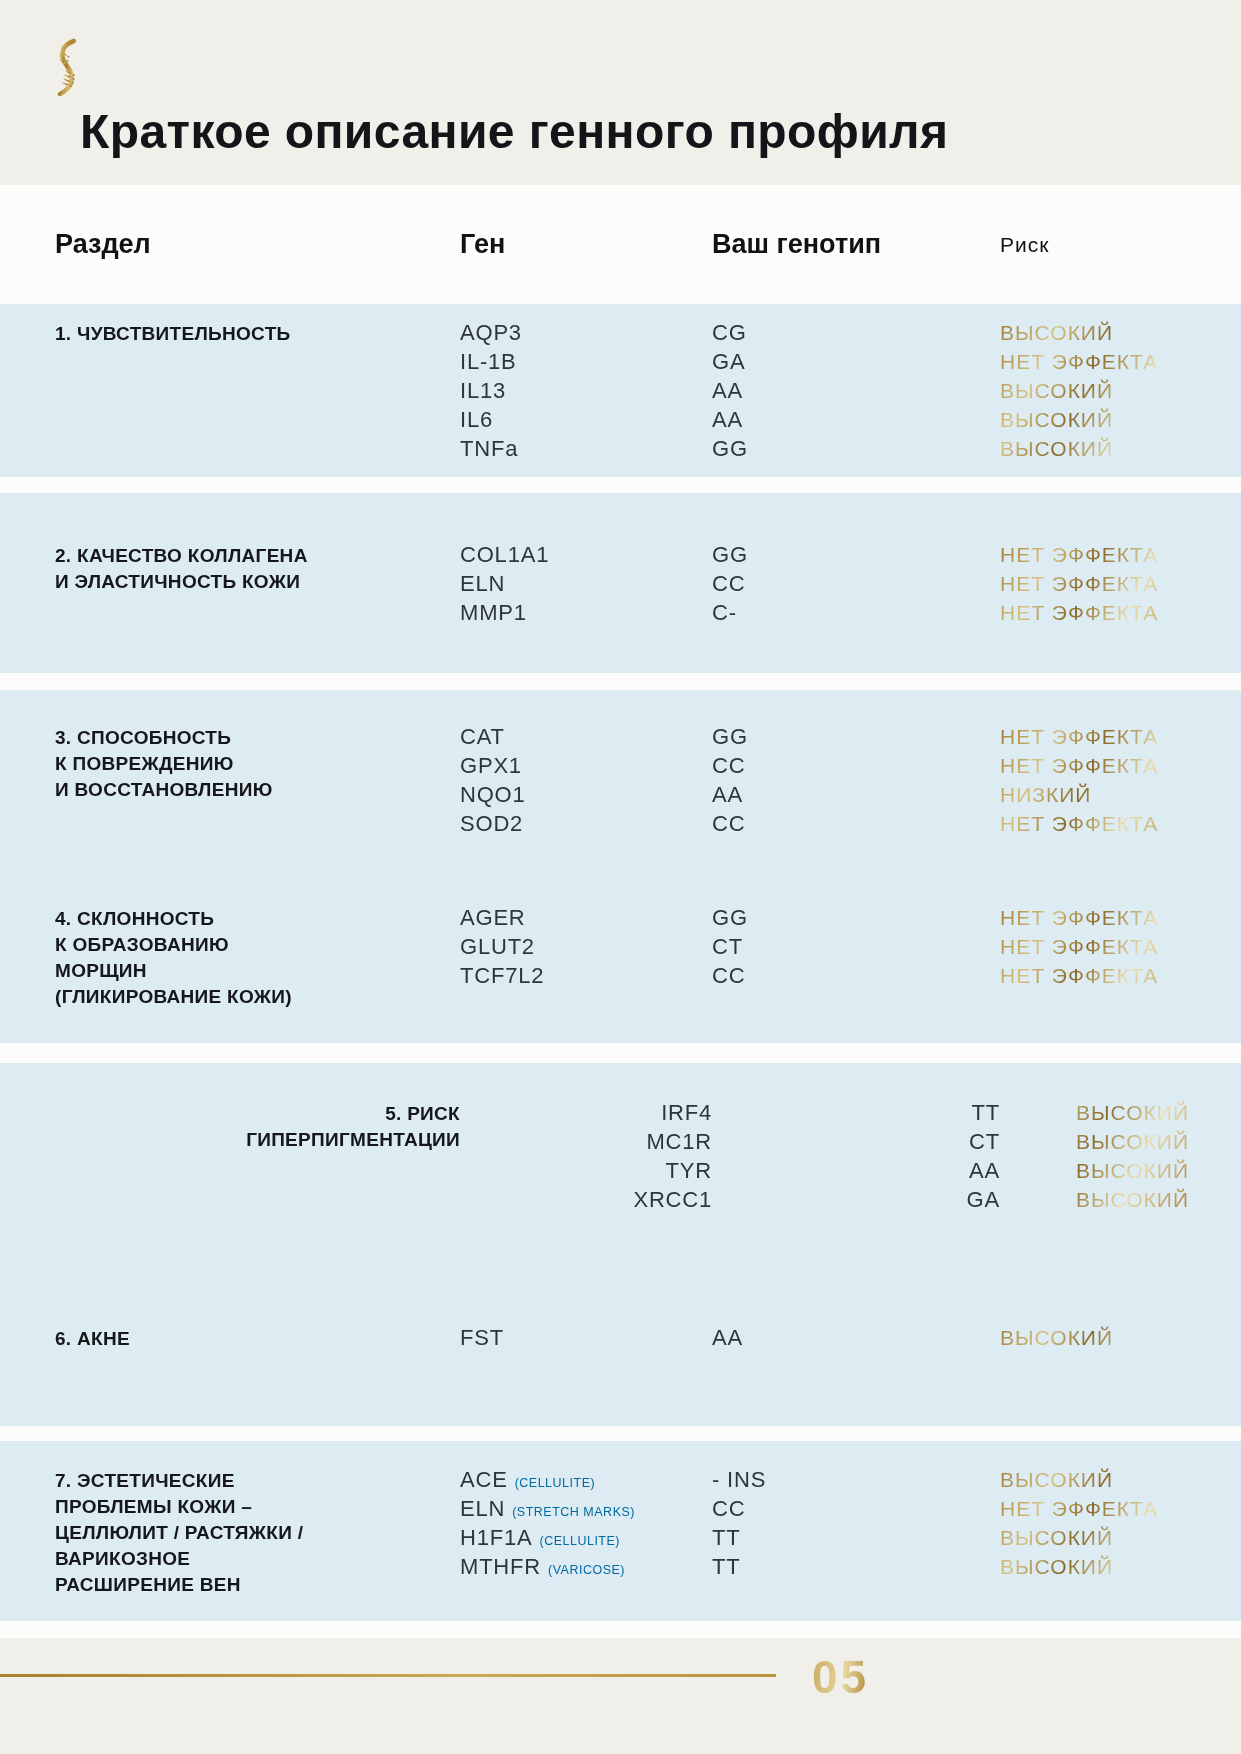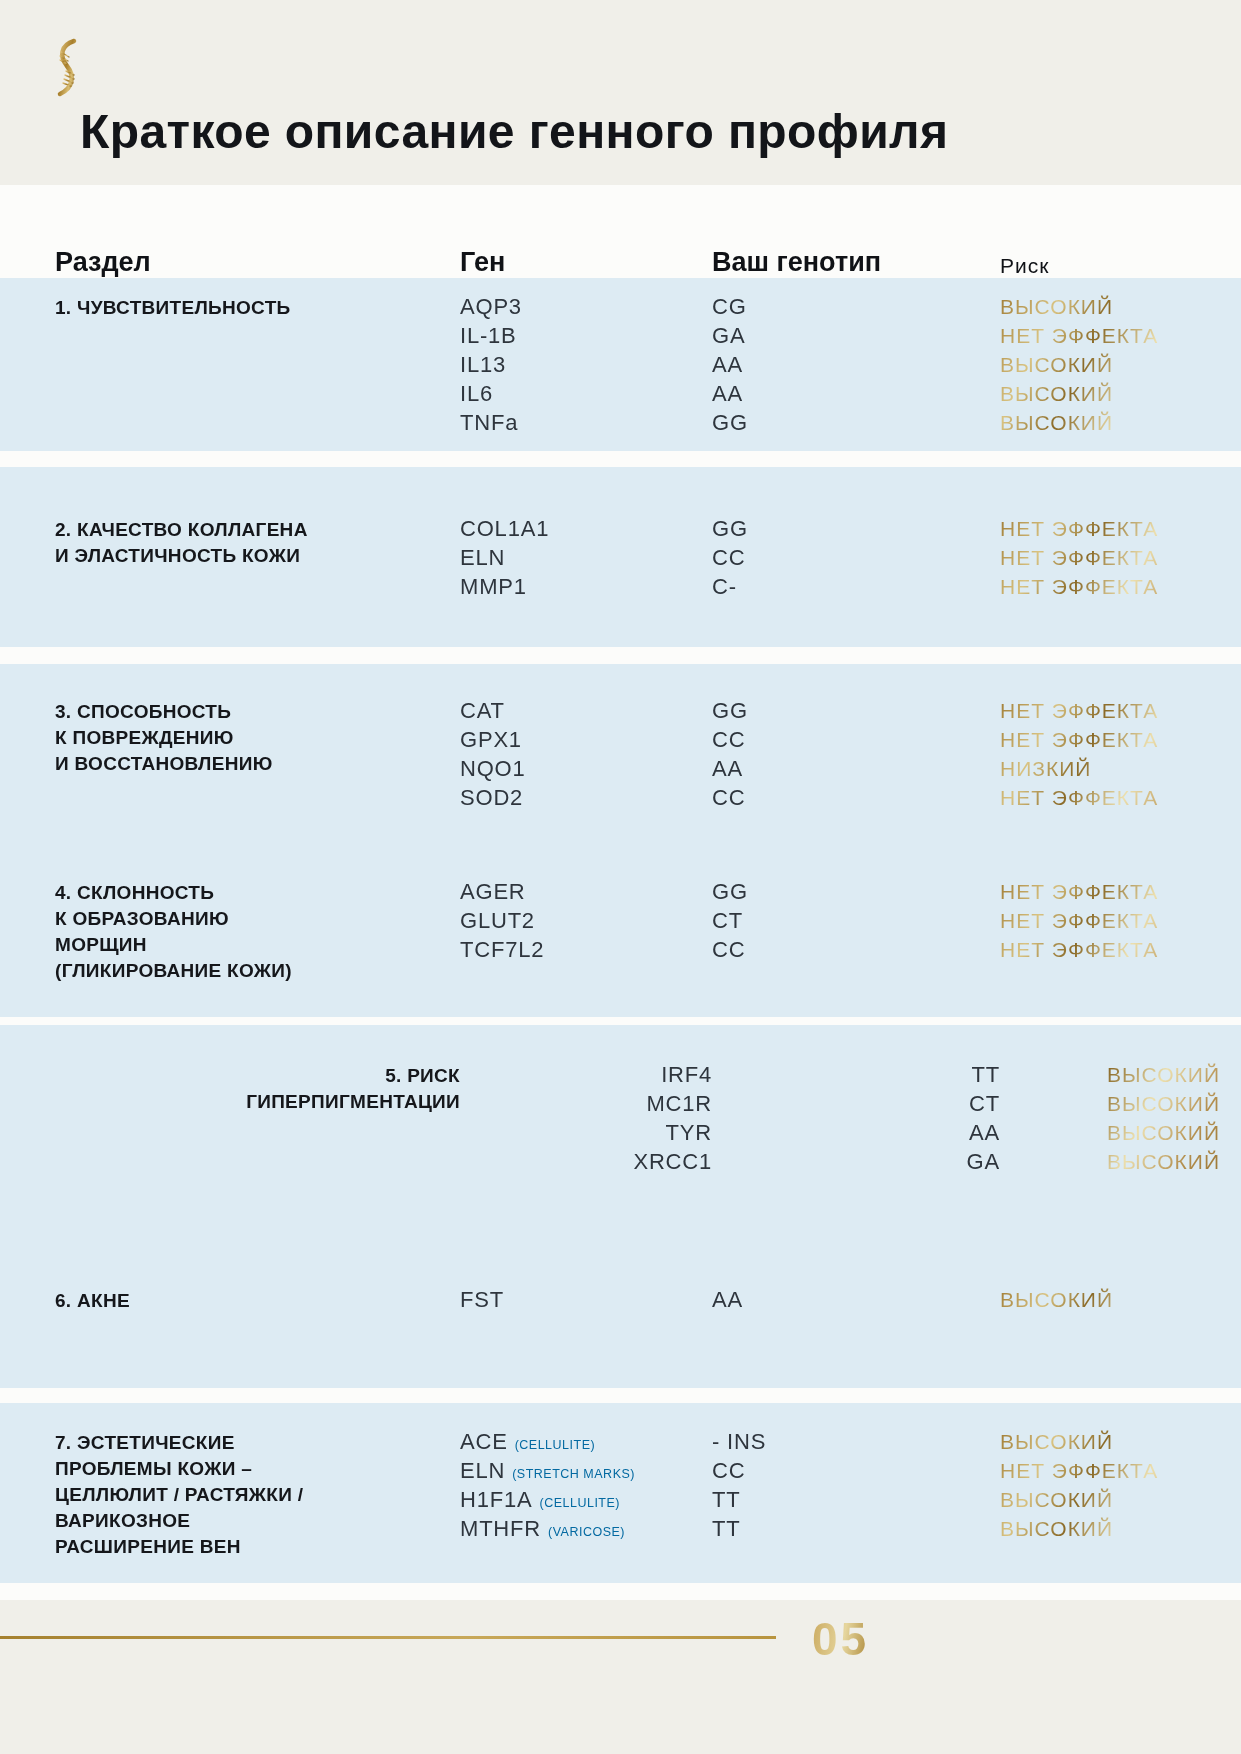--- a/index.html
+++ b/index.html
@@ -18,37 +18,37 @@
   .page-header{position:relative;height:185px;background:#f0efe9;}
   .logo{position:absolute;left:52px;top:38px;width:30px;height:60px;}
   .page-title{
     position:absolute;left:80px;top:104px;
     font-size:48px;font-weight:800;letter-spacing:.4px;
     color:#131519;white-space:nowrap;
   }
   
   .table-wrap{background:#fcfcfa;padding-bottom:17px;}
   .thead{
-    display:flex;align-items:flex-end;height:93px;
+    display:flex;align-items:center;height:119px;
     font-size:27px;font-weight:800;color:#101216;
   }
   .col-a{box-sizing:border-box;padding-left:55px;width:460px;flex:none;}
   .col-b{box-sizing:border-box;width:252px;flex:none;}
   .col-c{box-sizing:border-box;width:288px;flex:none;}
-  .col-d{box-sizing:border-box;flex:1;padding-right:21px;}
+  .col-d{box-sizing:border-box;flex:1;padding-right:52px;}
   .section{
     background:#ddebf3;
     display:flex;align-items:center;
   }
   .section .inner{display:flex;align-items:flex-start;width:100%;}
   
   .section:nth-of-type(1){min-height:173px;margin-bottom:16px;}
   .section:nth-of-type(2){min-height:180px;margin-bottom:17px;}
   .section:nth-of-type(3){min-height:180px;}
-  .section:nth-of-type(4){min-height:173px;margin-bottom:8px;}
+  .section:nth-of-type(4){min-height:173px;margin-bottom:20px;}
   .section:nth-of-type(5){min-height:185px;text-align:right;}
   .section:nth-of-type(6){min-height:178px;margin-bottom:15px;}
   .section:nth-of-type(7){min-height:180px;margin-bottom:0;}
   .sec-title{
     font-size:19px;font-weight:800;line-height:26px;
     letter-spacing:.3px;color:#15171b;
     white-space:pre-line;padding-top:3px;
   }
   .gene-line,.geno-line,.risk-line{height:29px;line-height:29px;white-space:nowrap;}
   .gene-line,.geno-line{

